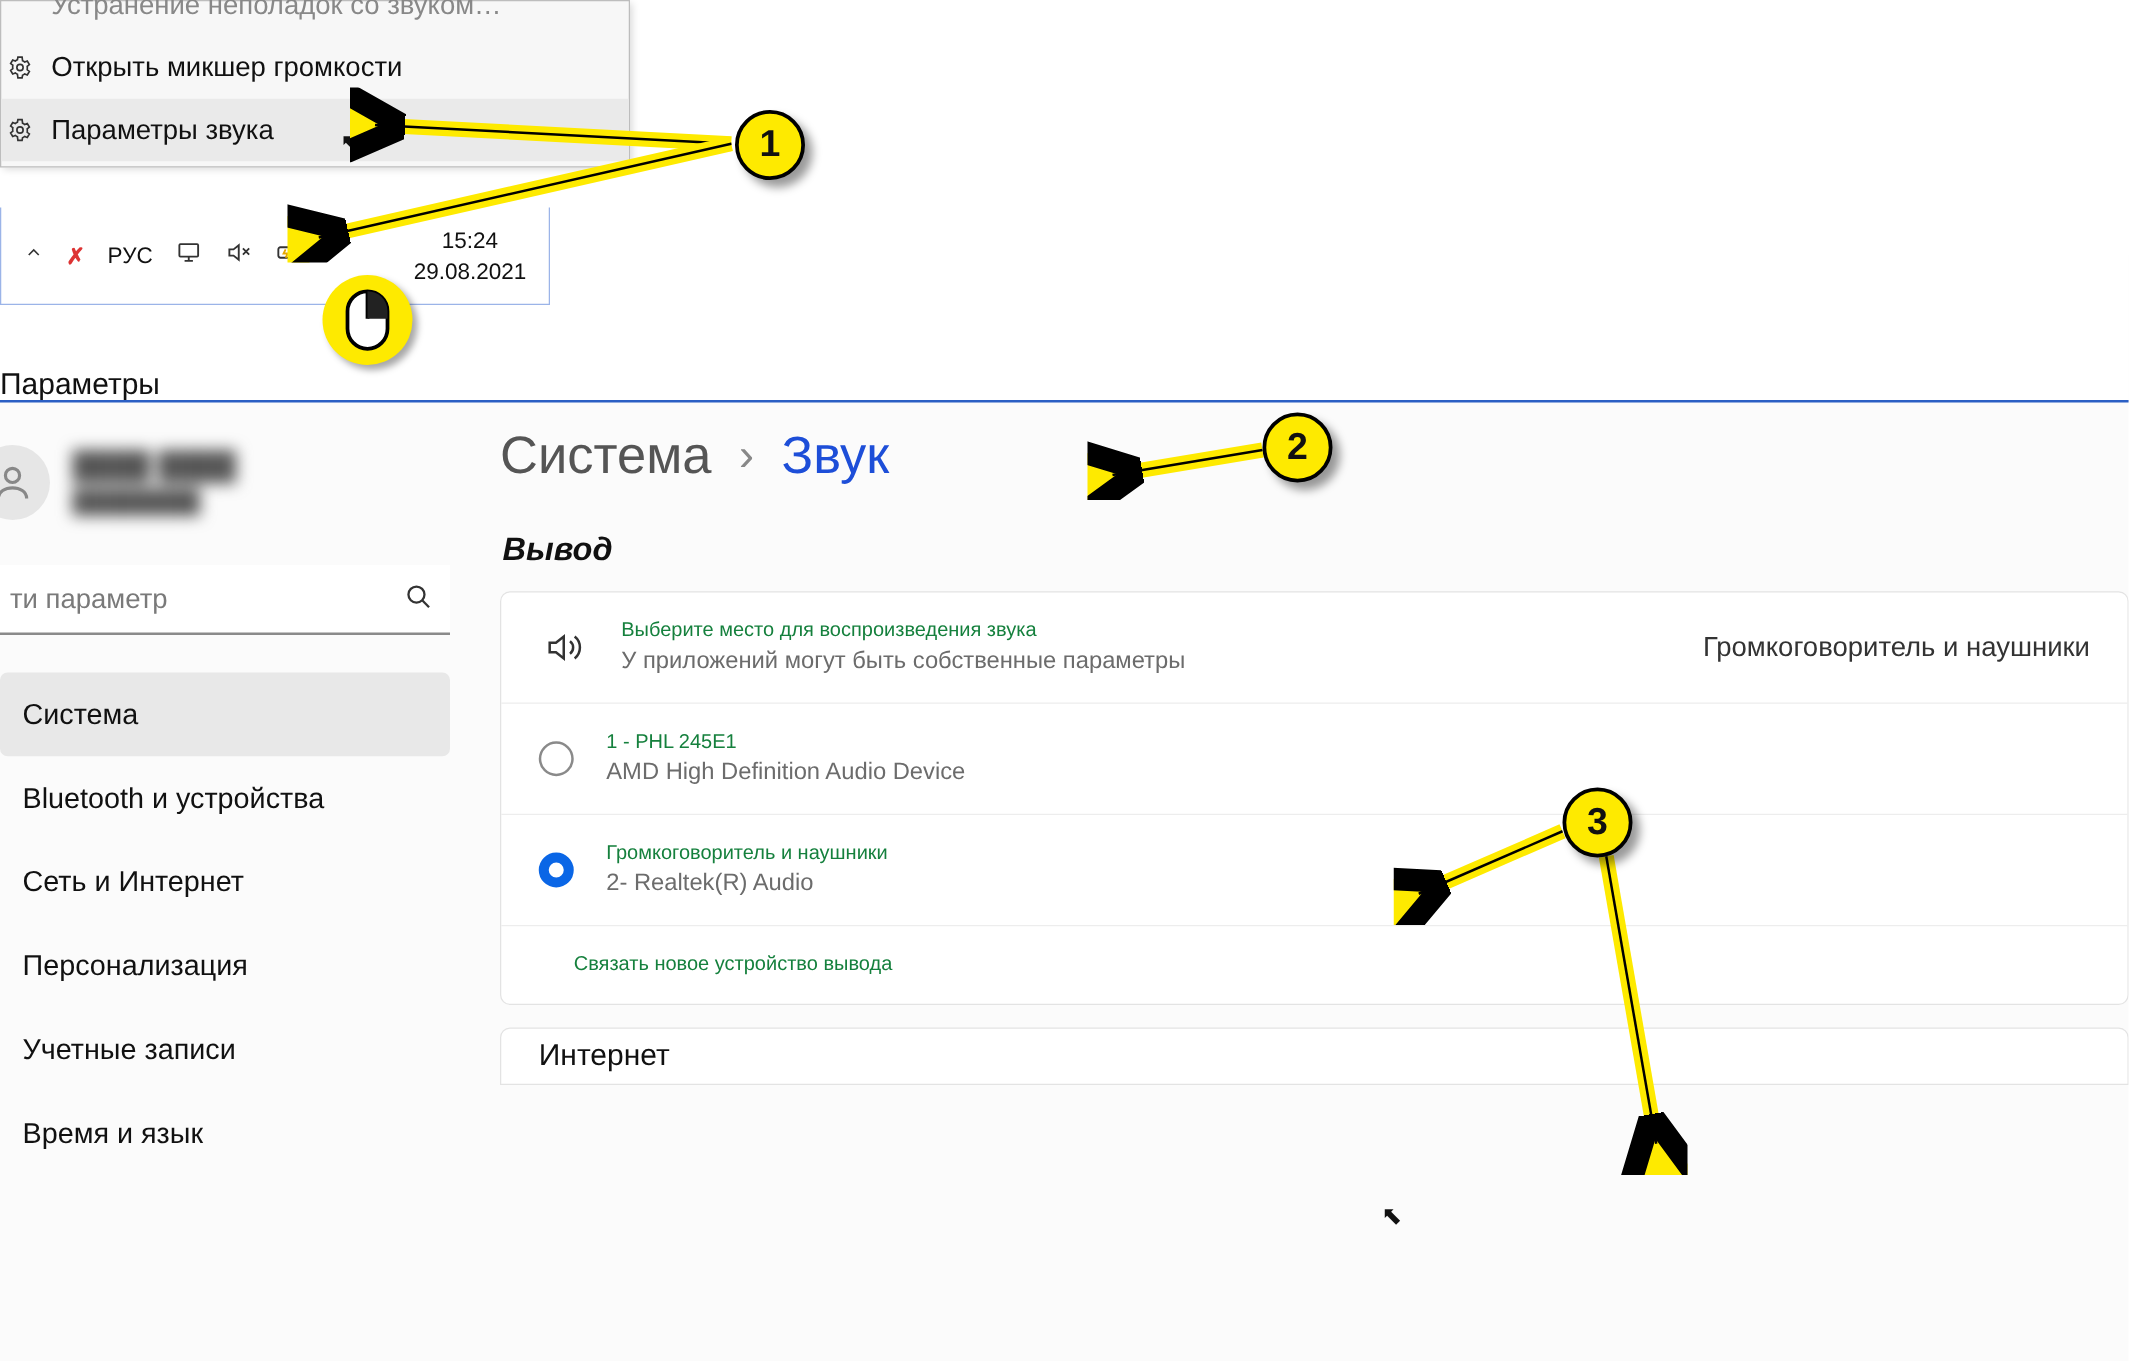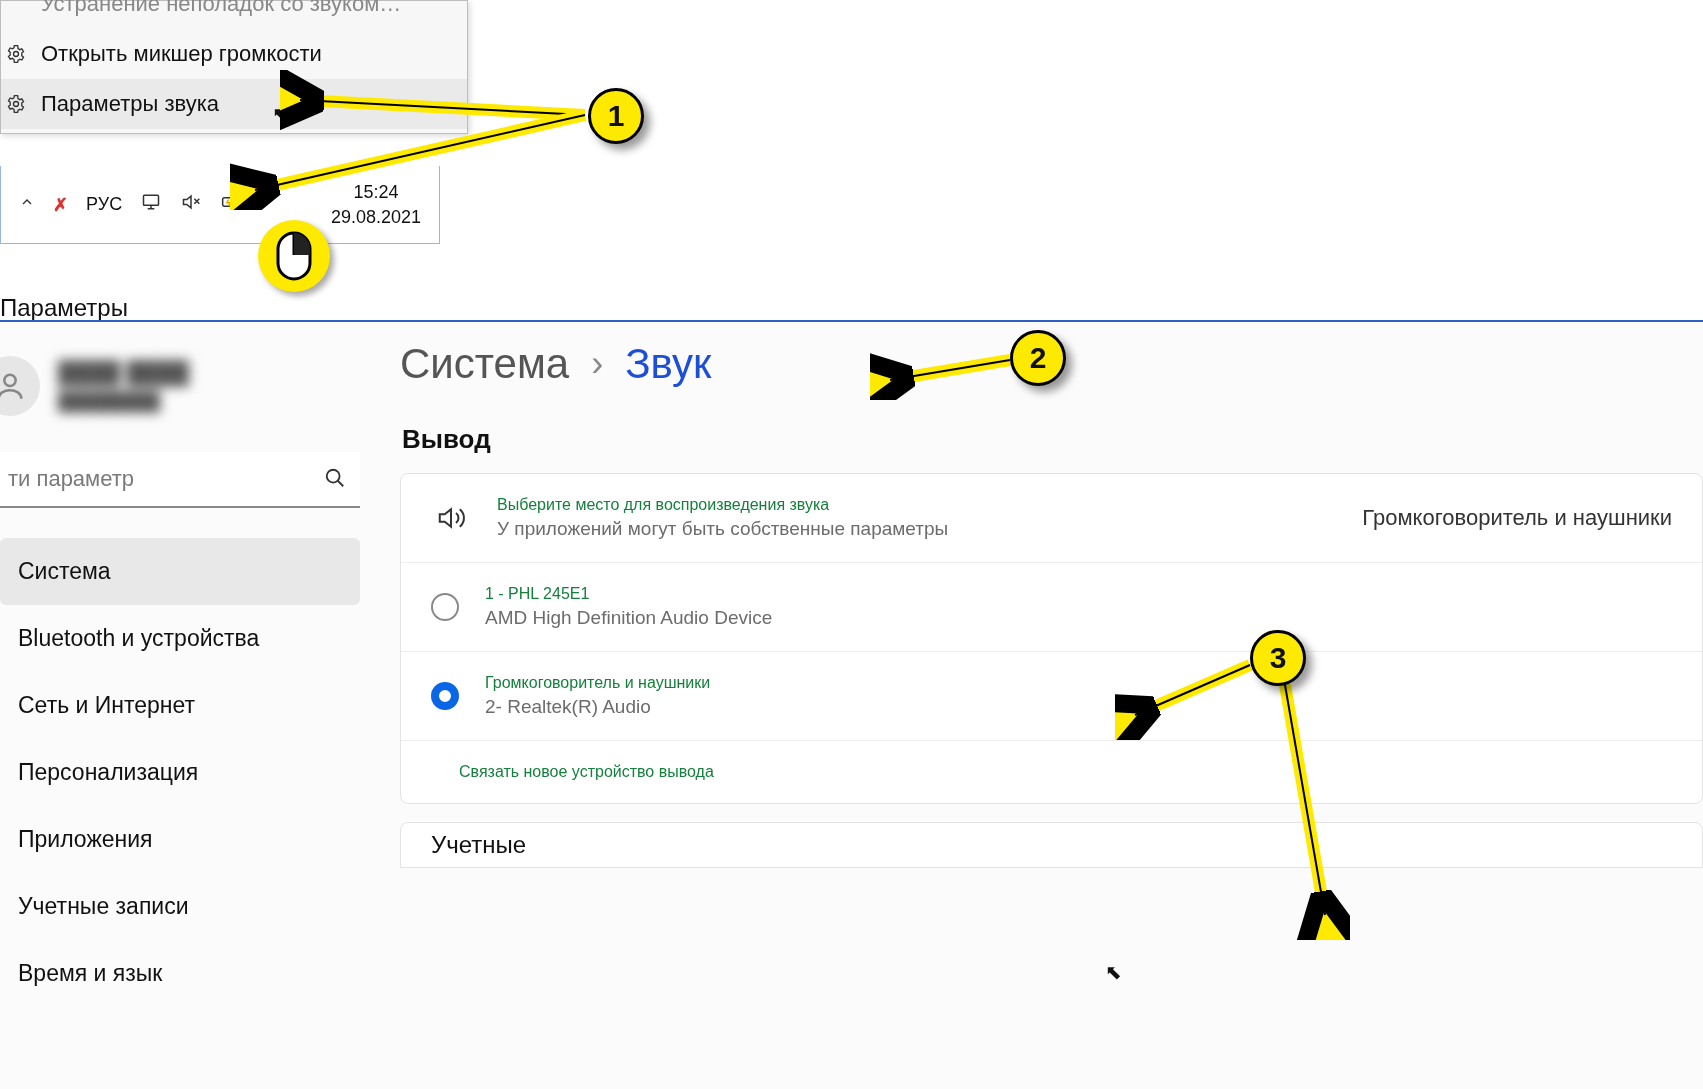--- a/index.html
+++ b/index.html
@@ -10,21 +10,21 @@
     height: 1089px;
     position: relative;
     overflow: hidden;
     color: #111;
   }
 
   
   .ctx-menu {
     position: absolute;
     left: 0; top: 0;
-    width: 468px;
+    width: 504px;
     background: #f7f7f7;
     border: 1px solid #bdbdbd;
     font-size: 22px;
     padding: 4px 0;
     box-shadow: 2px 2px 6px rgba(0,0,0,.15);
   }
   .ctx-item {
     display: flex;
     align-items: center;
     gap: 14px;
@@ -106,21 +106,21 @@
     overflow: hidden;
   }
   .breadcrumb {
     display:flex; align-items:center; gap:22px;
     font-size: 42px; font-weight: 400; color:#555;
     margin: 0 0 36px 0;
   }
   .breadcrumb .crumb-current { color:#1d4ed8; font-weight:400;text-align:center; }
   .breadcrumb .chev { color:#888; font-size:36px; }
 
-  .section-title { font-size: 26px; font-weight:600; margin: 0 0 18px 2px; }
+  .section-title { font-size: 26px; font-weight:600; margin: 0 0 18px 2px; font-style: italic; }
 
   .card {
     border: 1px solid #e3e3e3; border-radius: 8px;
     background:#fff;
   }
   .card .row {
     display:flex; align-items:center; padding: 22px 30px;
     border-bottom: 1px solid #ededed;
     gap: 26px;
   }
@@ -284,21 +284,20 @@
             <path d="M21 21l-6-6"></path>
           </svg>
       </span>
     </div>
 
     <div class="nav">
       <div class="nav-item active">Система</div>
       <div class="nav-item">Bluetooth и устройства</div>
       <div class="nav-item">Сеть и Интернет</div>
       <div class="nav-item">Персонализация</div>
-      <div class="nav-item">Приложения</div>
       <div class="nav-item">Учетные записи</div>
       <div class="nav-item">Время и язык</div>
     </div>
   </div>
 
   <div class="main">
     <div class="breadcrumb">
       <span>Система</span>
       <span class="chev">›</span>
       <span class="crumb-current">Звук</span>
@@ -339,21 +338,21 @@
 
       <div class="row" style="padding-left:58px;">
         <div class="row-text">
           <div class="t1">Связать новое устройство вывода</div>
         </div>
       </div>
     </div>
 
 
     <div class="mono-row">
-      <span>Учетные</span>
+      <span>Интернет</span>
     </div>
     <span class="cursor-glyph" style="left:1110px; top:958px;"></span>
   </div>
 </div>
 
 <div class="badge" style="left:588px; top:88px;">
     <span>1</span>
   </div>
 <svg class="anno" style="left:280px; top:70px;" width="320" height="60">
   <defs>

